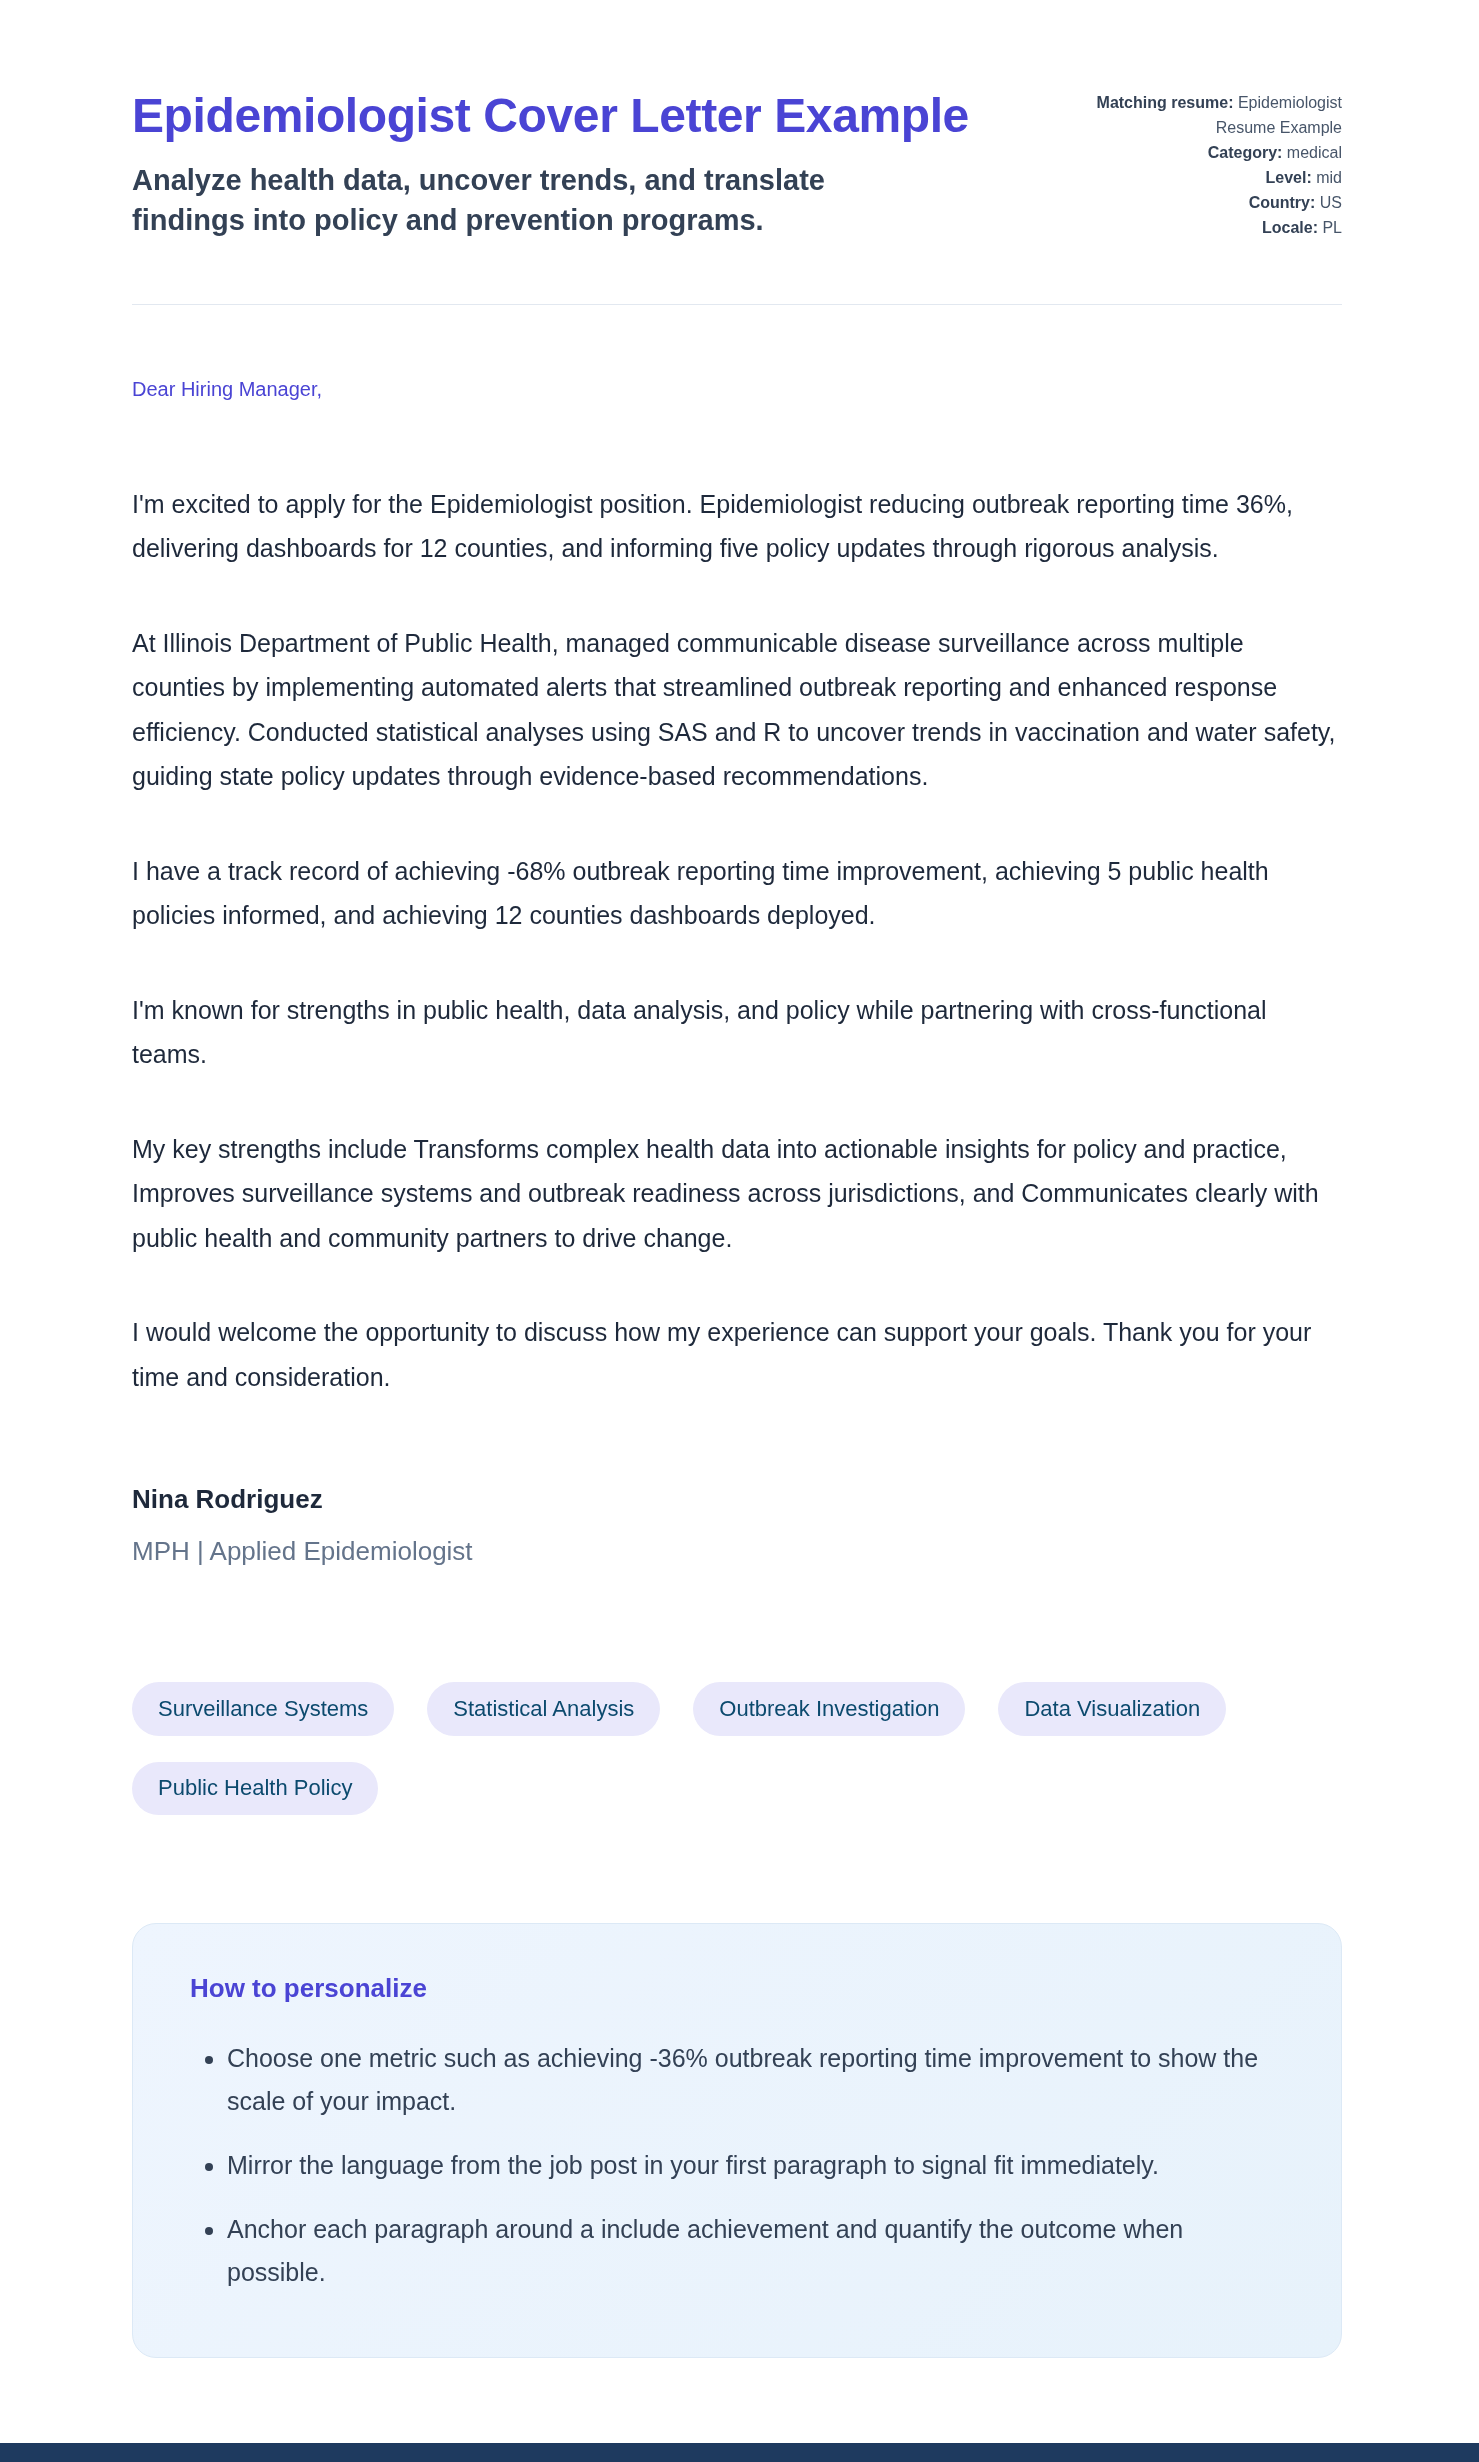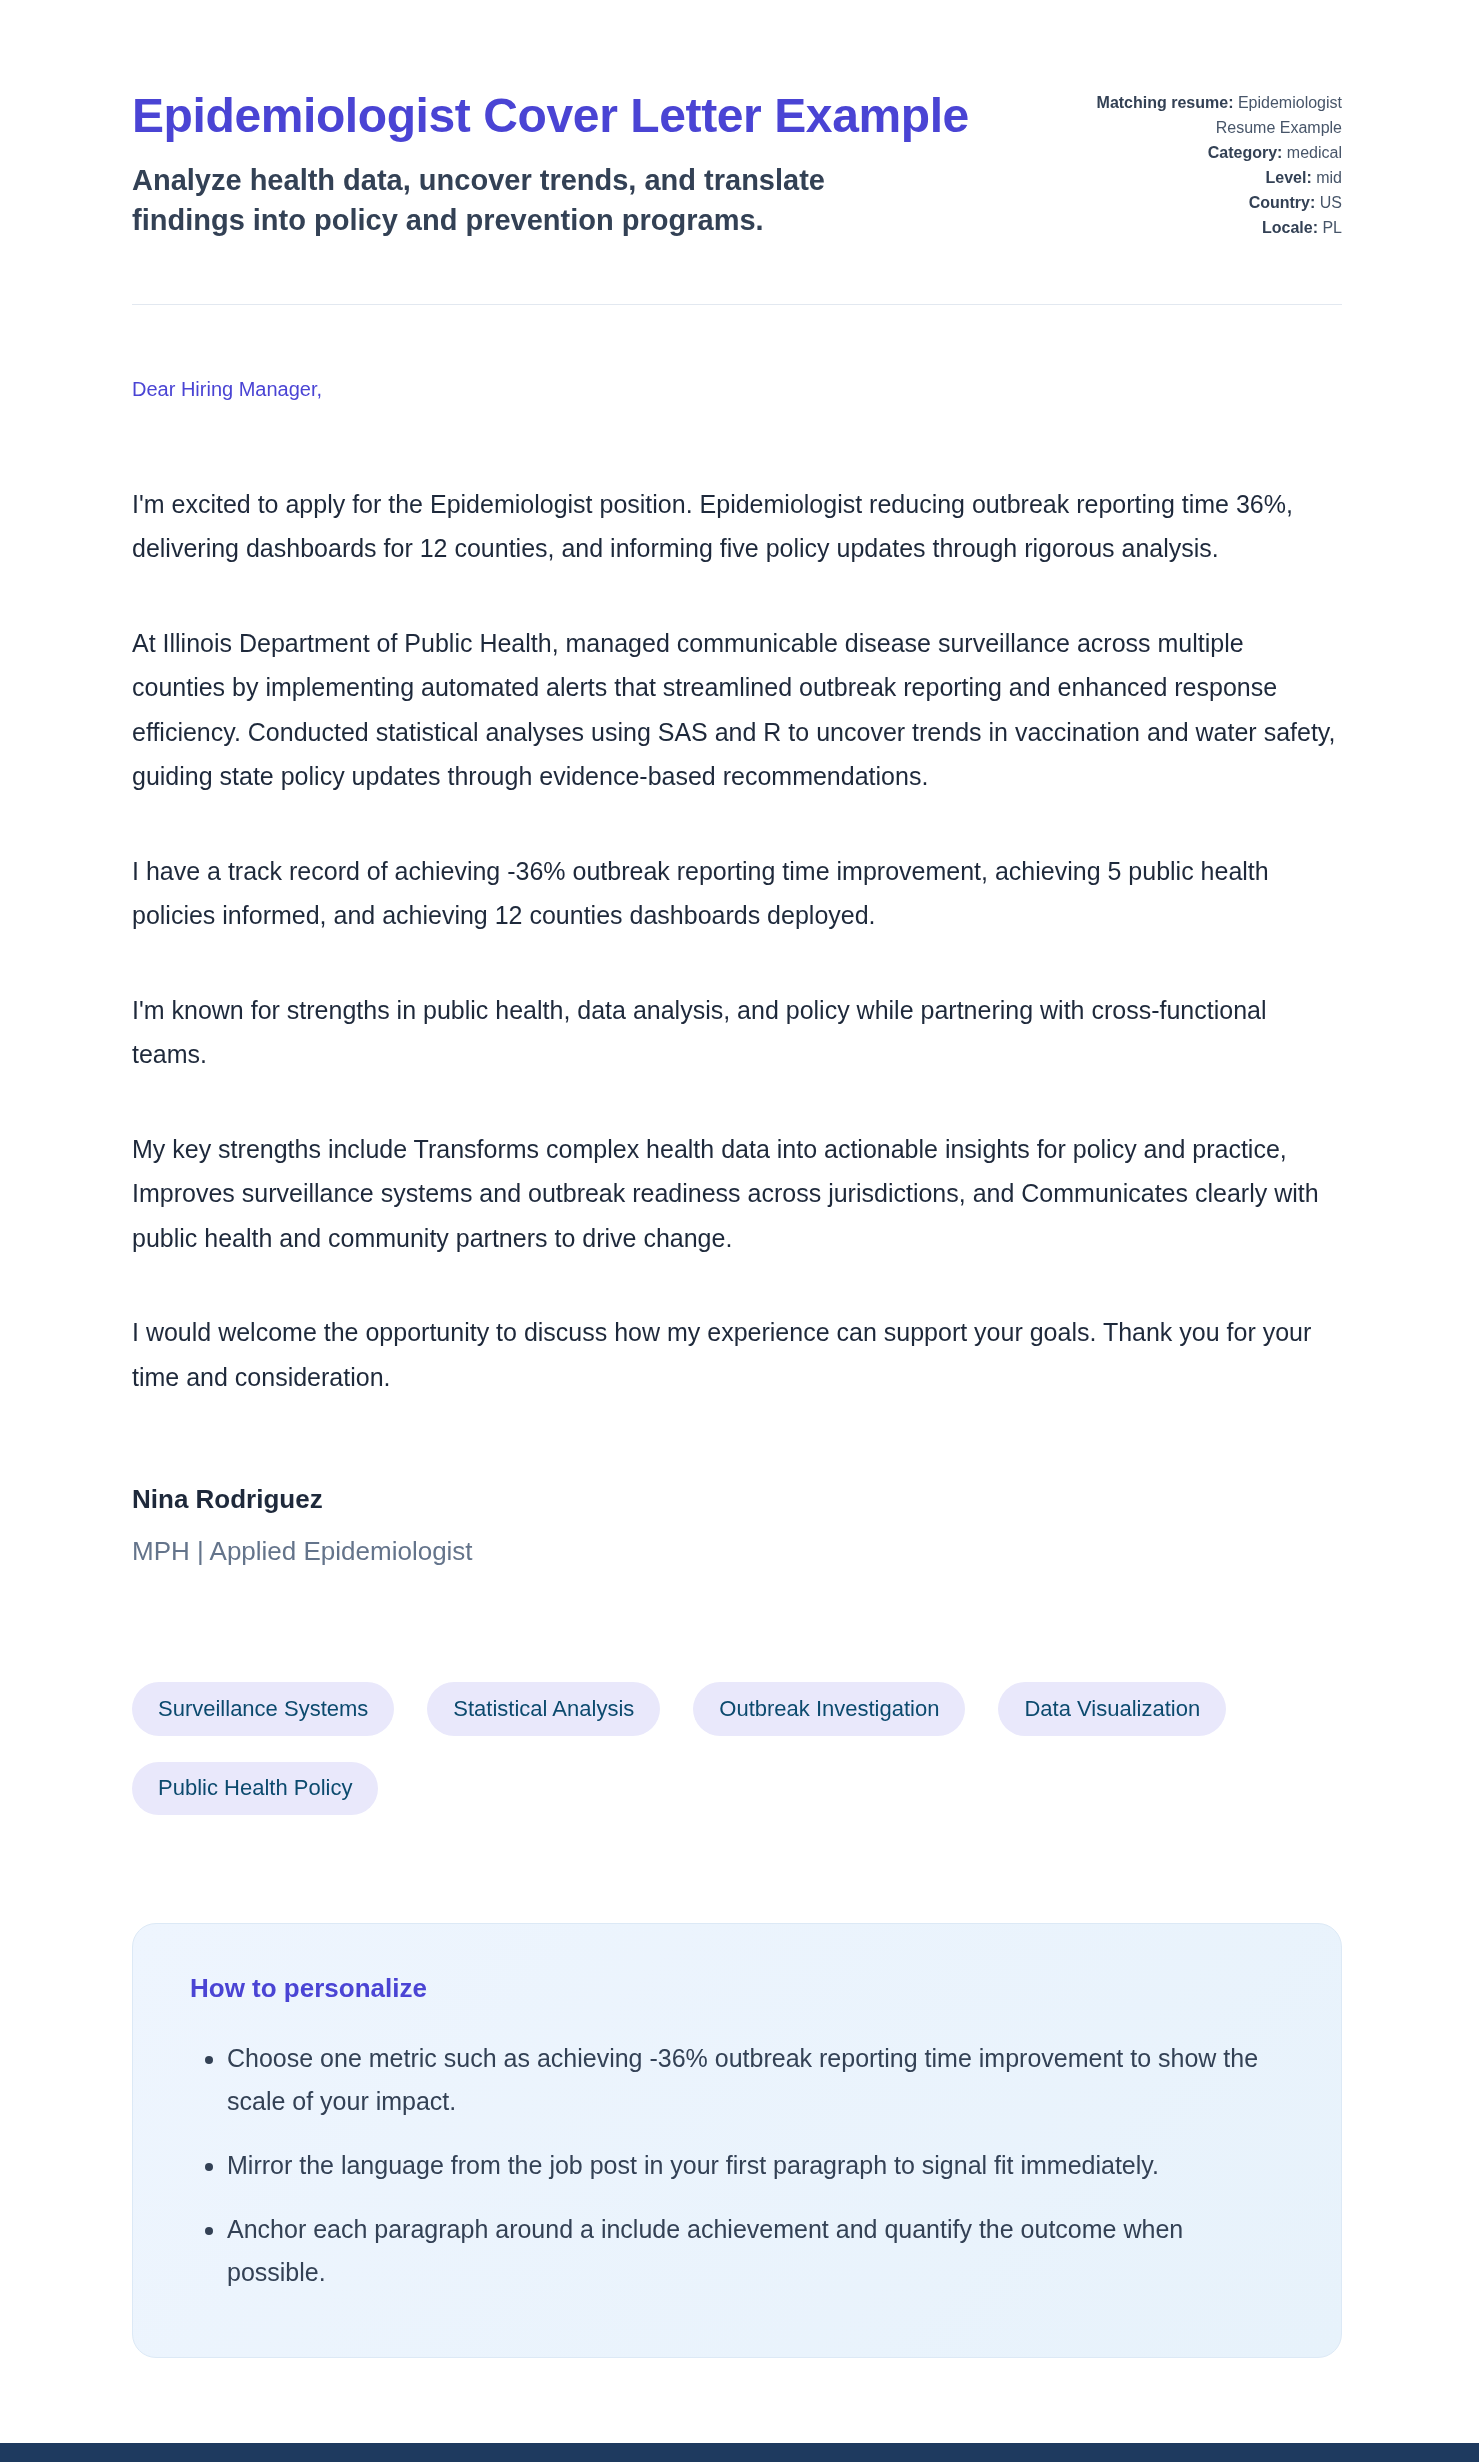--- a/index.html
+++ b/index.html
@@ -152,21 +152,21 @@
       </aside>
   </header>
 
   <hr class="divider">
 
   <section class="letter">
     <p class="salutation">Dear Hiring Manager,</p>
     <div id="paragraphs">
         <p class="body-para">I'm excited to apply for the Epidemiologist position. Epidemiologist reducing outbreak reporting time 36%, delivering dashboards for 12 counties, and informing five policy updates through rigorous analysis.</p>
         <p class="body-para">At Illinois Department of Public Health, managed communicable disease surveillance across multiple counties by implementing automated alerts that streamlined outbreak reporting and enhanced response efficiency. Conducted statistical analyses using SAS and R to uncover trends in vaccination and water safety, guiding state policy updates through evidence-based recommendations.</p>
-        <p class="body-para">I have a track record of achieving -36% outbreak reporting time improvement, achieving 5 public health policies informed, and achieving 12 counties dashboards deployed.</p>
+        <p class="body-para">I have a track record of achieving -68% outbreak reporting time improvement, achieving 5 public health policies informed, and achieving 12 counties dashboards deployed.</p>
         <p class="body-para">I'm known for strengths in public health, data analysis, and policy while partnering with cross-functional teams.</p>
         <p class="body-para">My key strengths include Transforms complex health data into actionable insights for policy and practice, Improves surveillance systems and outbreak readiness across jurisdictions, and Communicates clearly with public health and community partners to drive change.</p>
         <p class="body-para">I would welcome the opportunity to discuss how my experience can support your goals. Thank you for your time and consideration.</p>
       </div>
     <p class="sig-name">Nina Rodriguez</p>
     <p class="sig-title">MPH | Applied Epidemiologist</p>
   </section>
 
   <div class="tags" id="tags">
       <span class="tag">Surveillance Systems</span>

